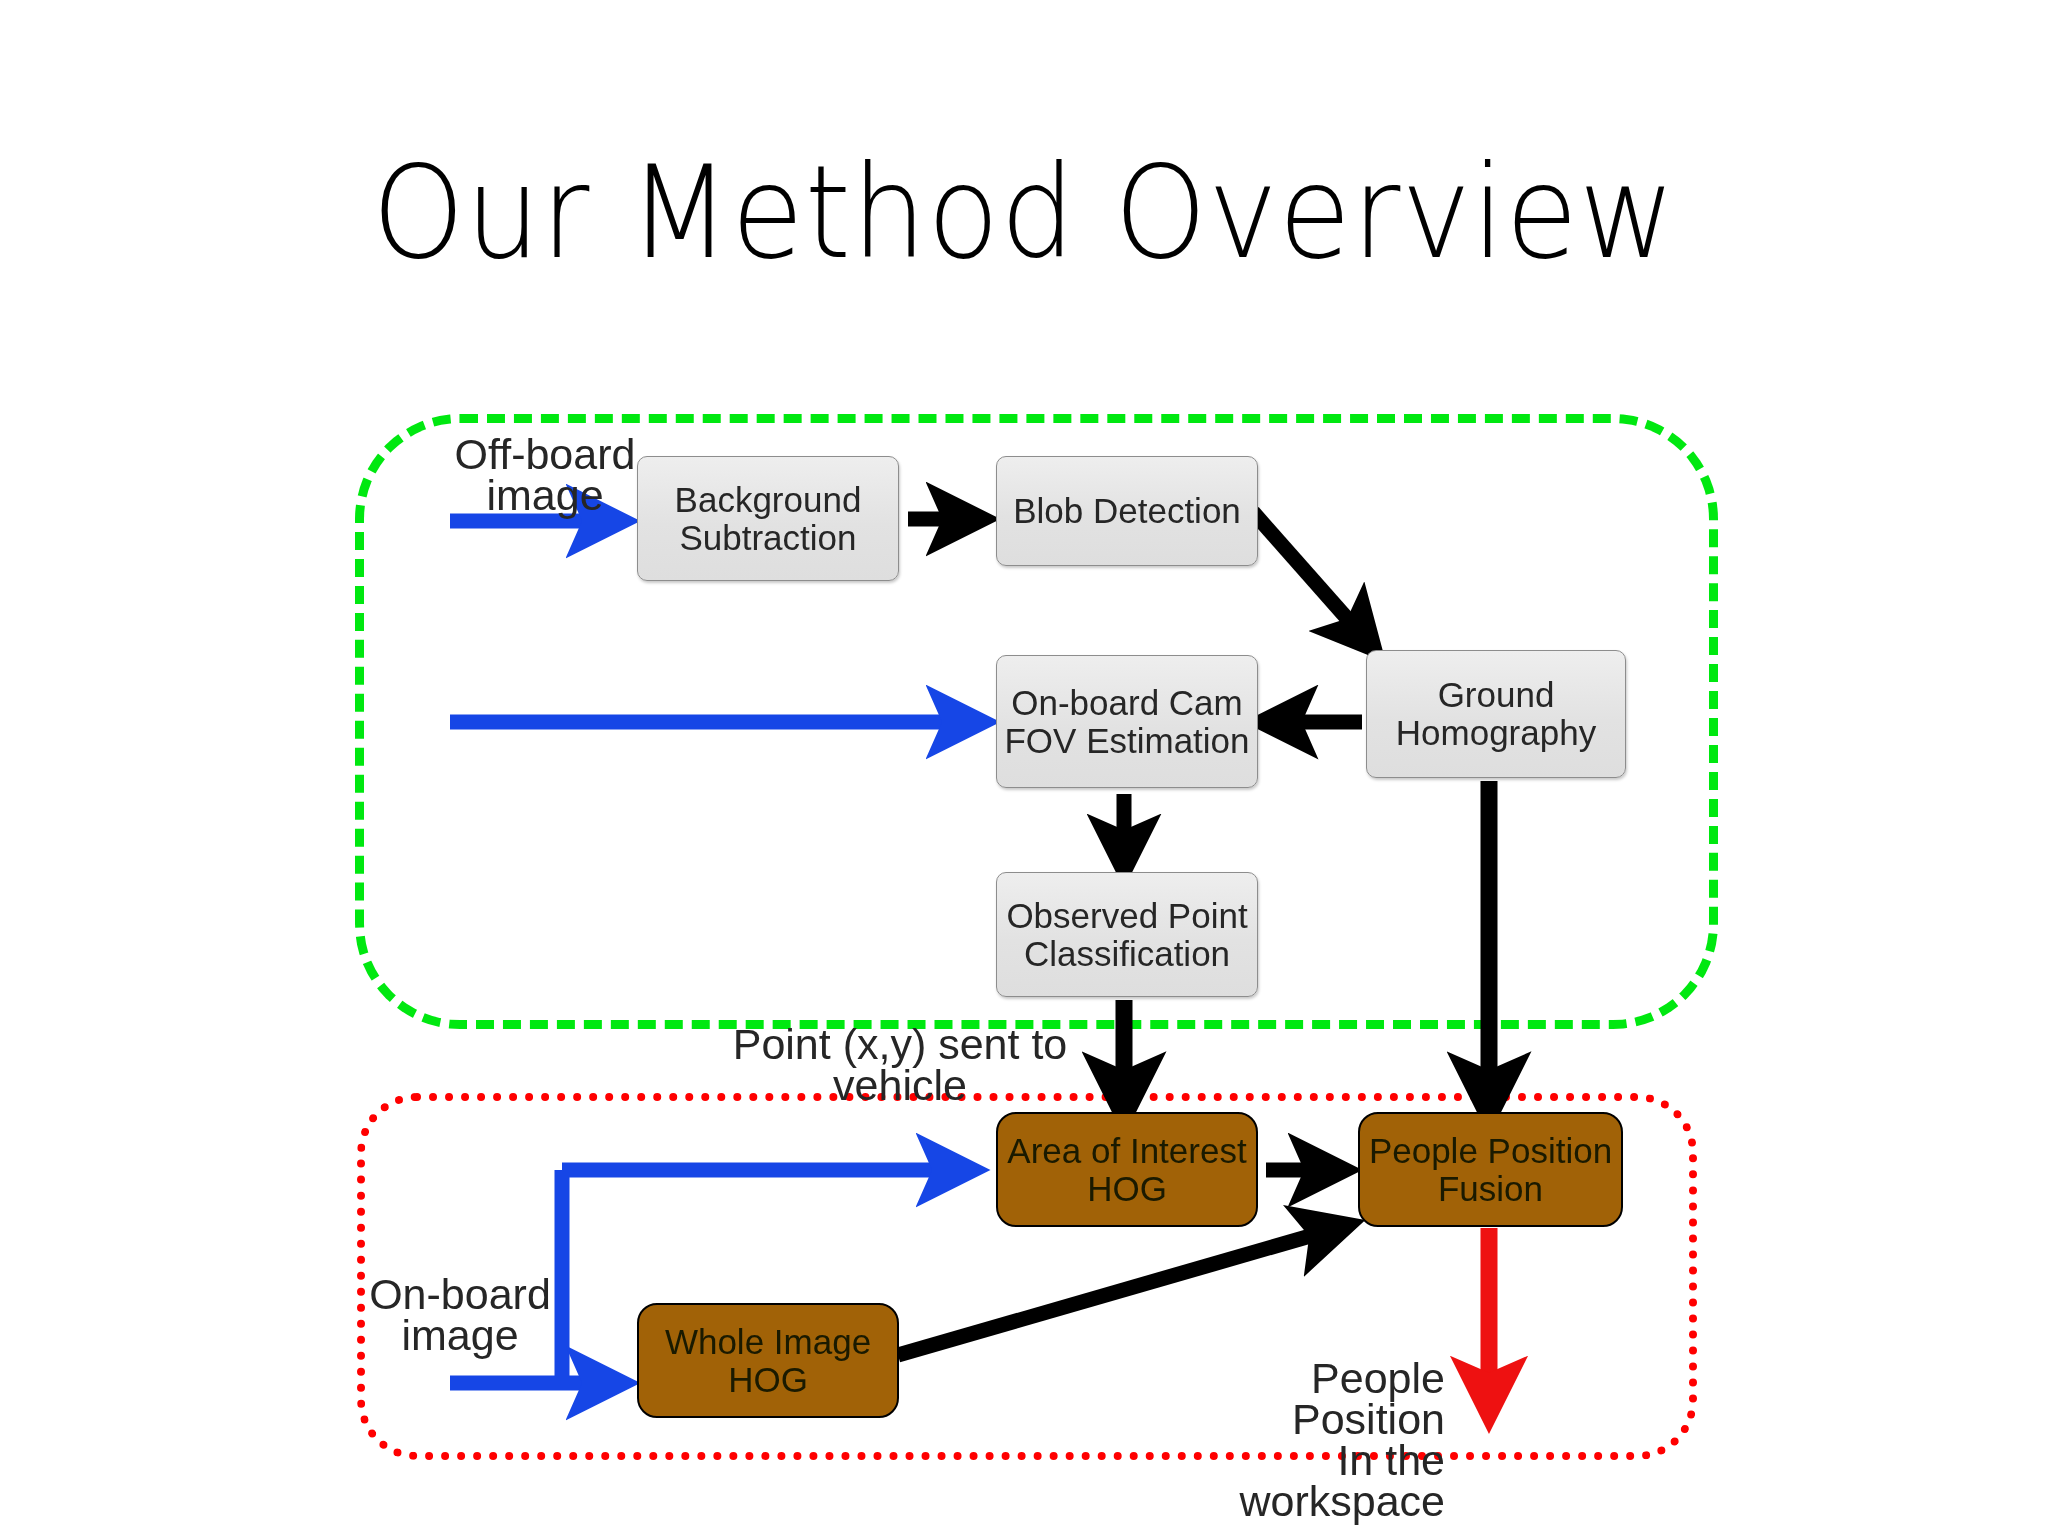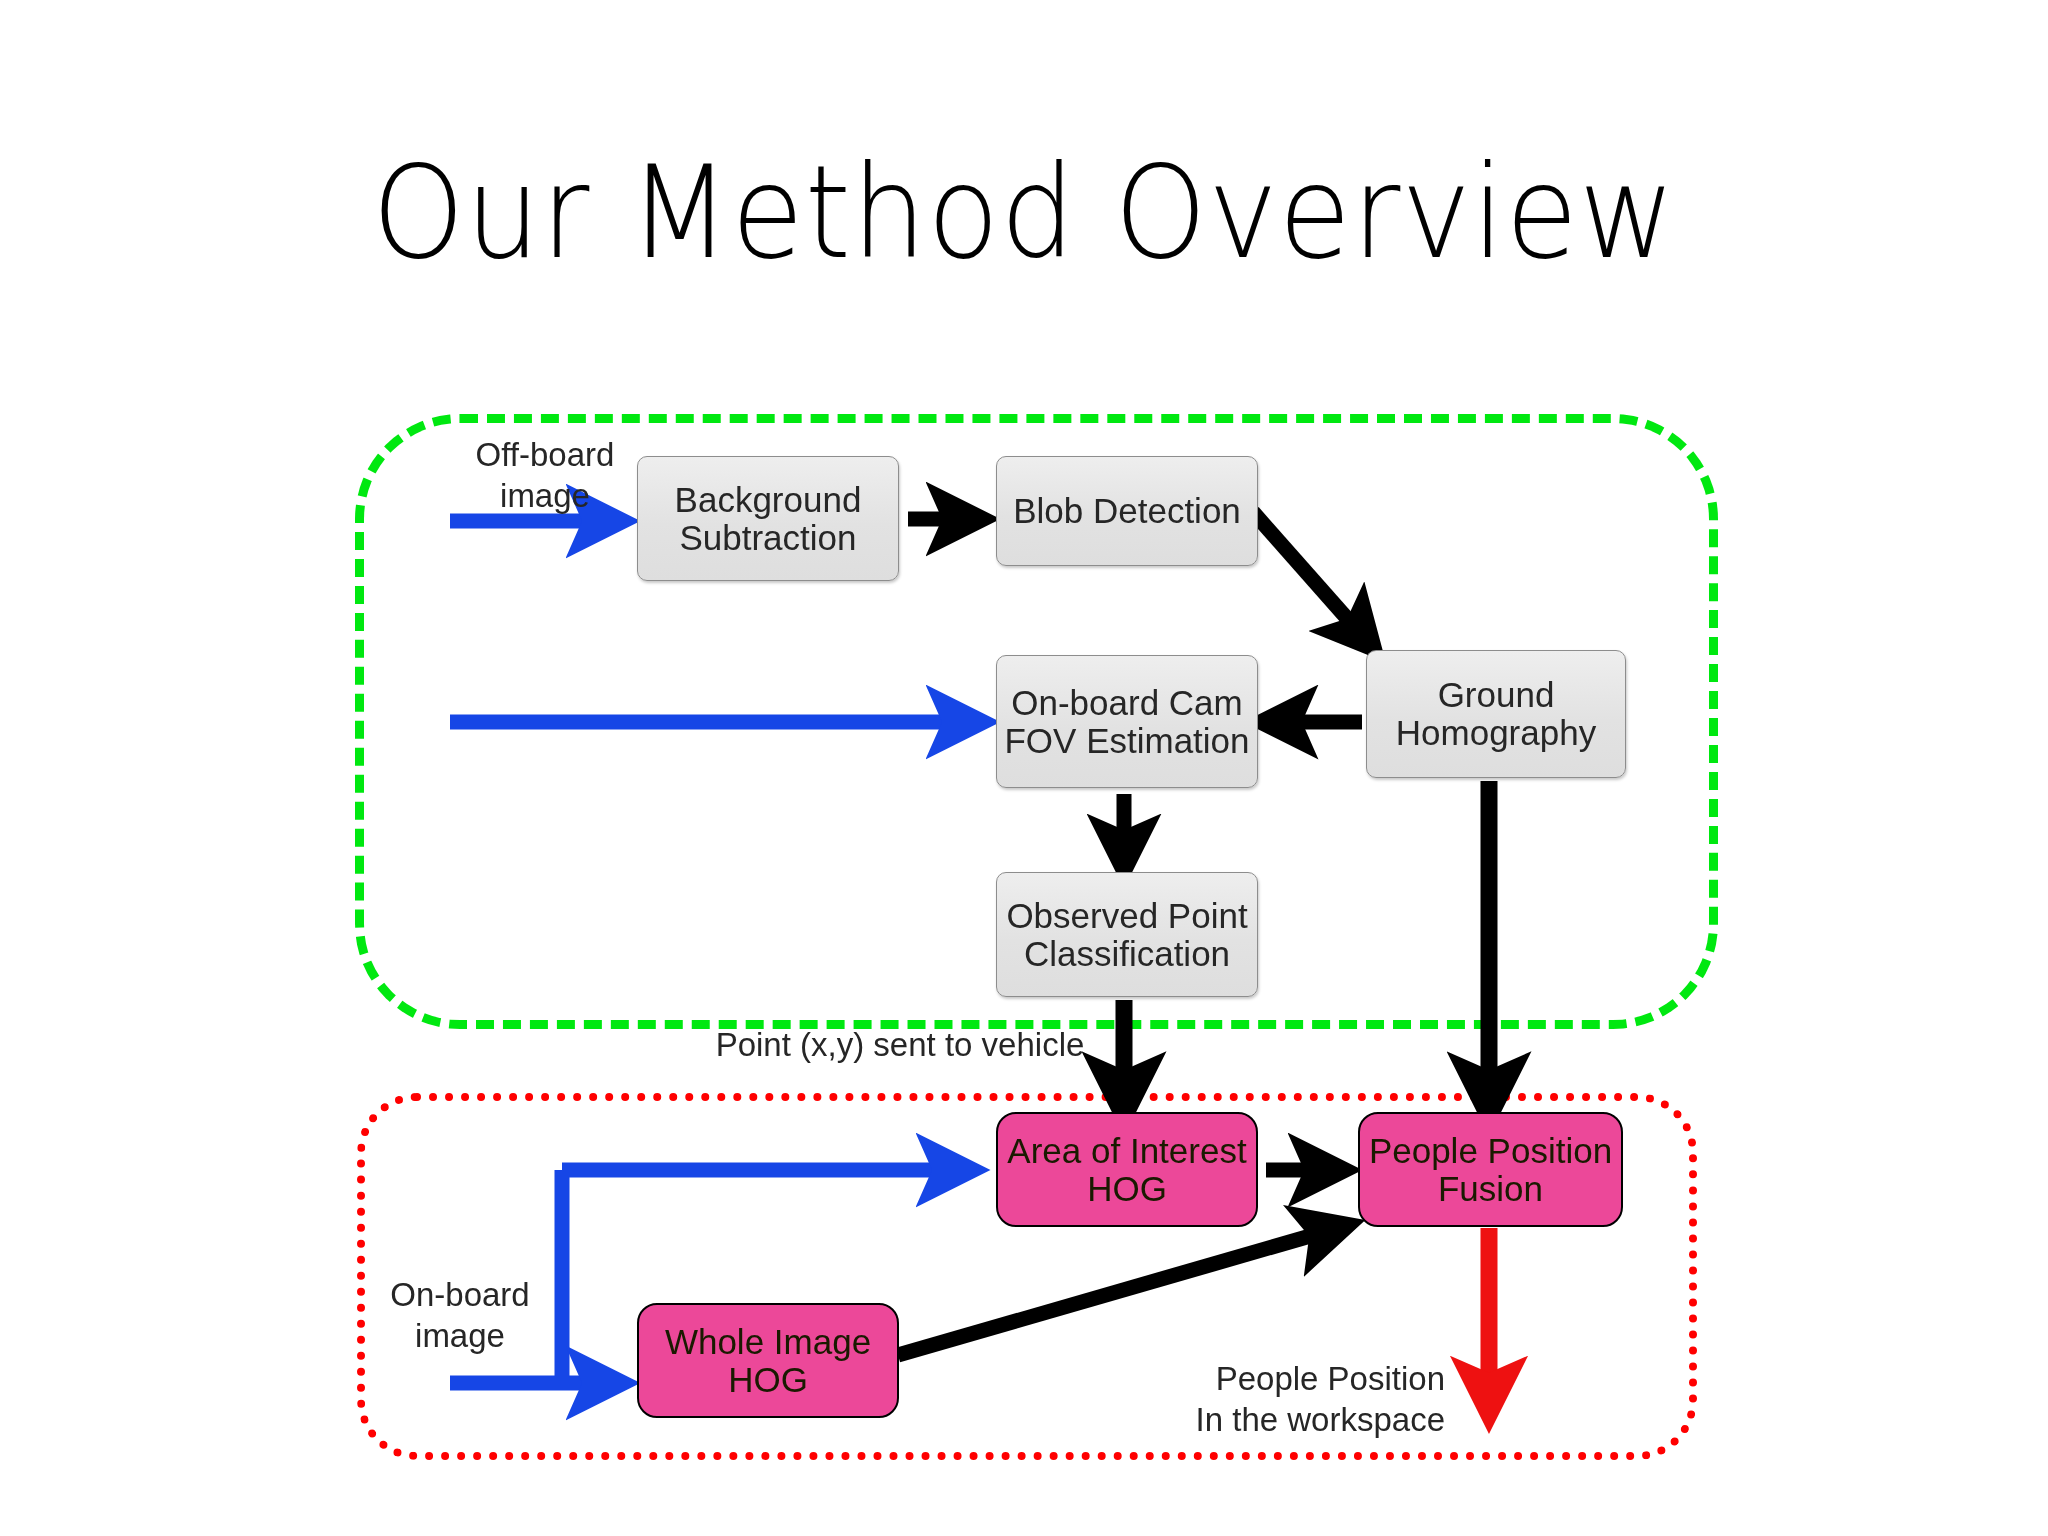--- a/index.html
+++ b/index.html
@@ -69,40 +69,40 @@
     line-height: 38px;
     font-family: "Liberation Sans", sans-serif;
   }
   .node.gray {
     background: linear-gradient(180deg,#eeeeee 0%, #e2e2e2 55%, #dedede 100%);
     border: 1.5px solid #8d8d8d;
     border-radius: 10px;
     box-shadow: 1px 2px 3px rgba(0,0,0,0.22);
   }
   .node.yellow {
-    background: #ec4899;
+    background: #a16207;
     border: 2.5px solid #000000;
     border-radius: 20px;
     color: #1a1a00;
   }
 
   #n-bgsub   { left: 637px;  top: 456px;  width: 262px; height: 125px; }
   #n-blob    { left: 996px;  top: 456px;  width: 262px; height: 110px; }
   #n-ground  { left: 1366px; top: 650px;  width: 260px; height: 128px; }
   #n-fov     { left: 996px;  top: 655px;  width: 262px; height: 133px; }
   #n-obsp    { left: 996px;  top: 872px;  width: 262px; height: 125px; }
   #n-aoi     { left: 996px;  top: 1112px; width: 262px; height: 115px; }
   #n-fusion  { left: 1358px; top: 1112px; width: 265px; height: 115px; }
   #n-whole   { left: 637px;  top: 1303px; width: 262px; height: 115px; }
 
   
   .label {
     position: absolute;
     color: #262626;
-    font-size: 33px;
+    font-size: 43px;
     line-height: 41px;
     font-family: "Liberation Sans", sans-serif;
     white-space: pre-line;
     text-align: center;
   }
   #lbl-offboard  { left: 440px;  top: 434px;  width: 210px; }
   #lbl-vehicle   { left: 450px;  top: 665px;  width: 490px; text-align: center; }
   #lbl-point     { left: 700px;  top: 1024px; width: 400px; text-align: center; }
   #lbl-onboard   { left: 360px;  top: 1274px; width: 200px; }
   #lbl-people    { left: 1185px; top: 1330px; width: 260px; text-align: right; margin-top: 28px; }

